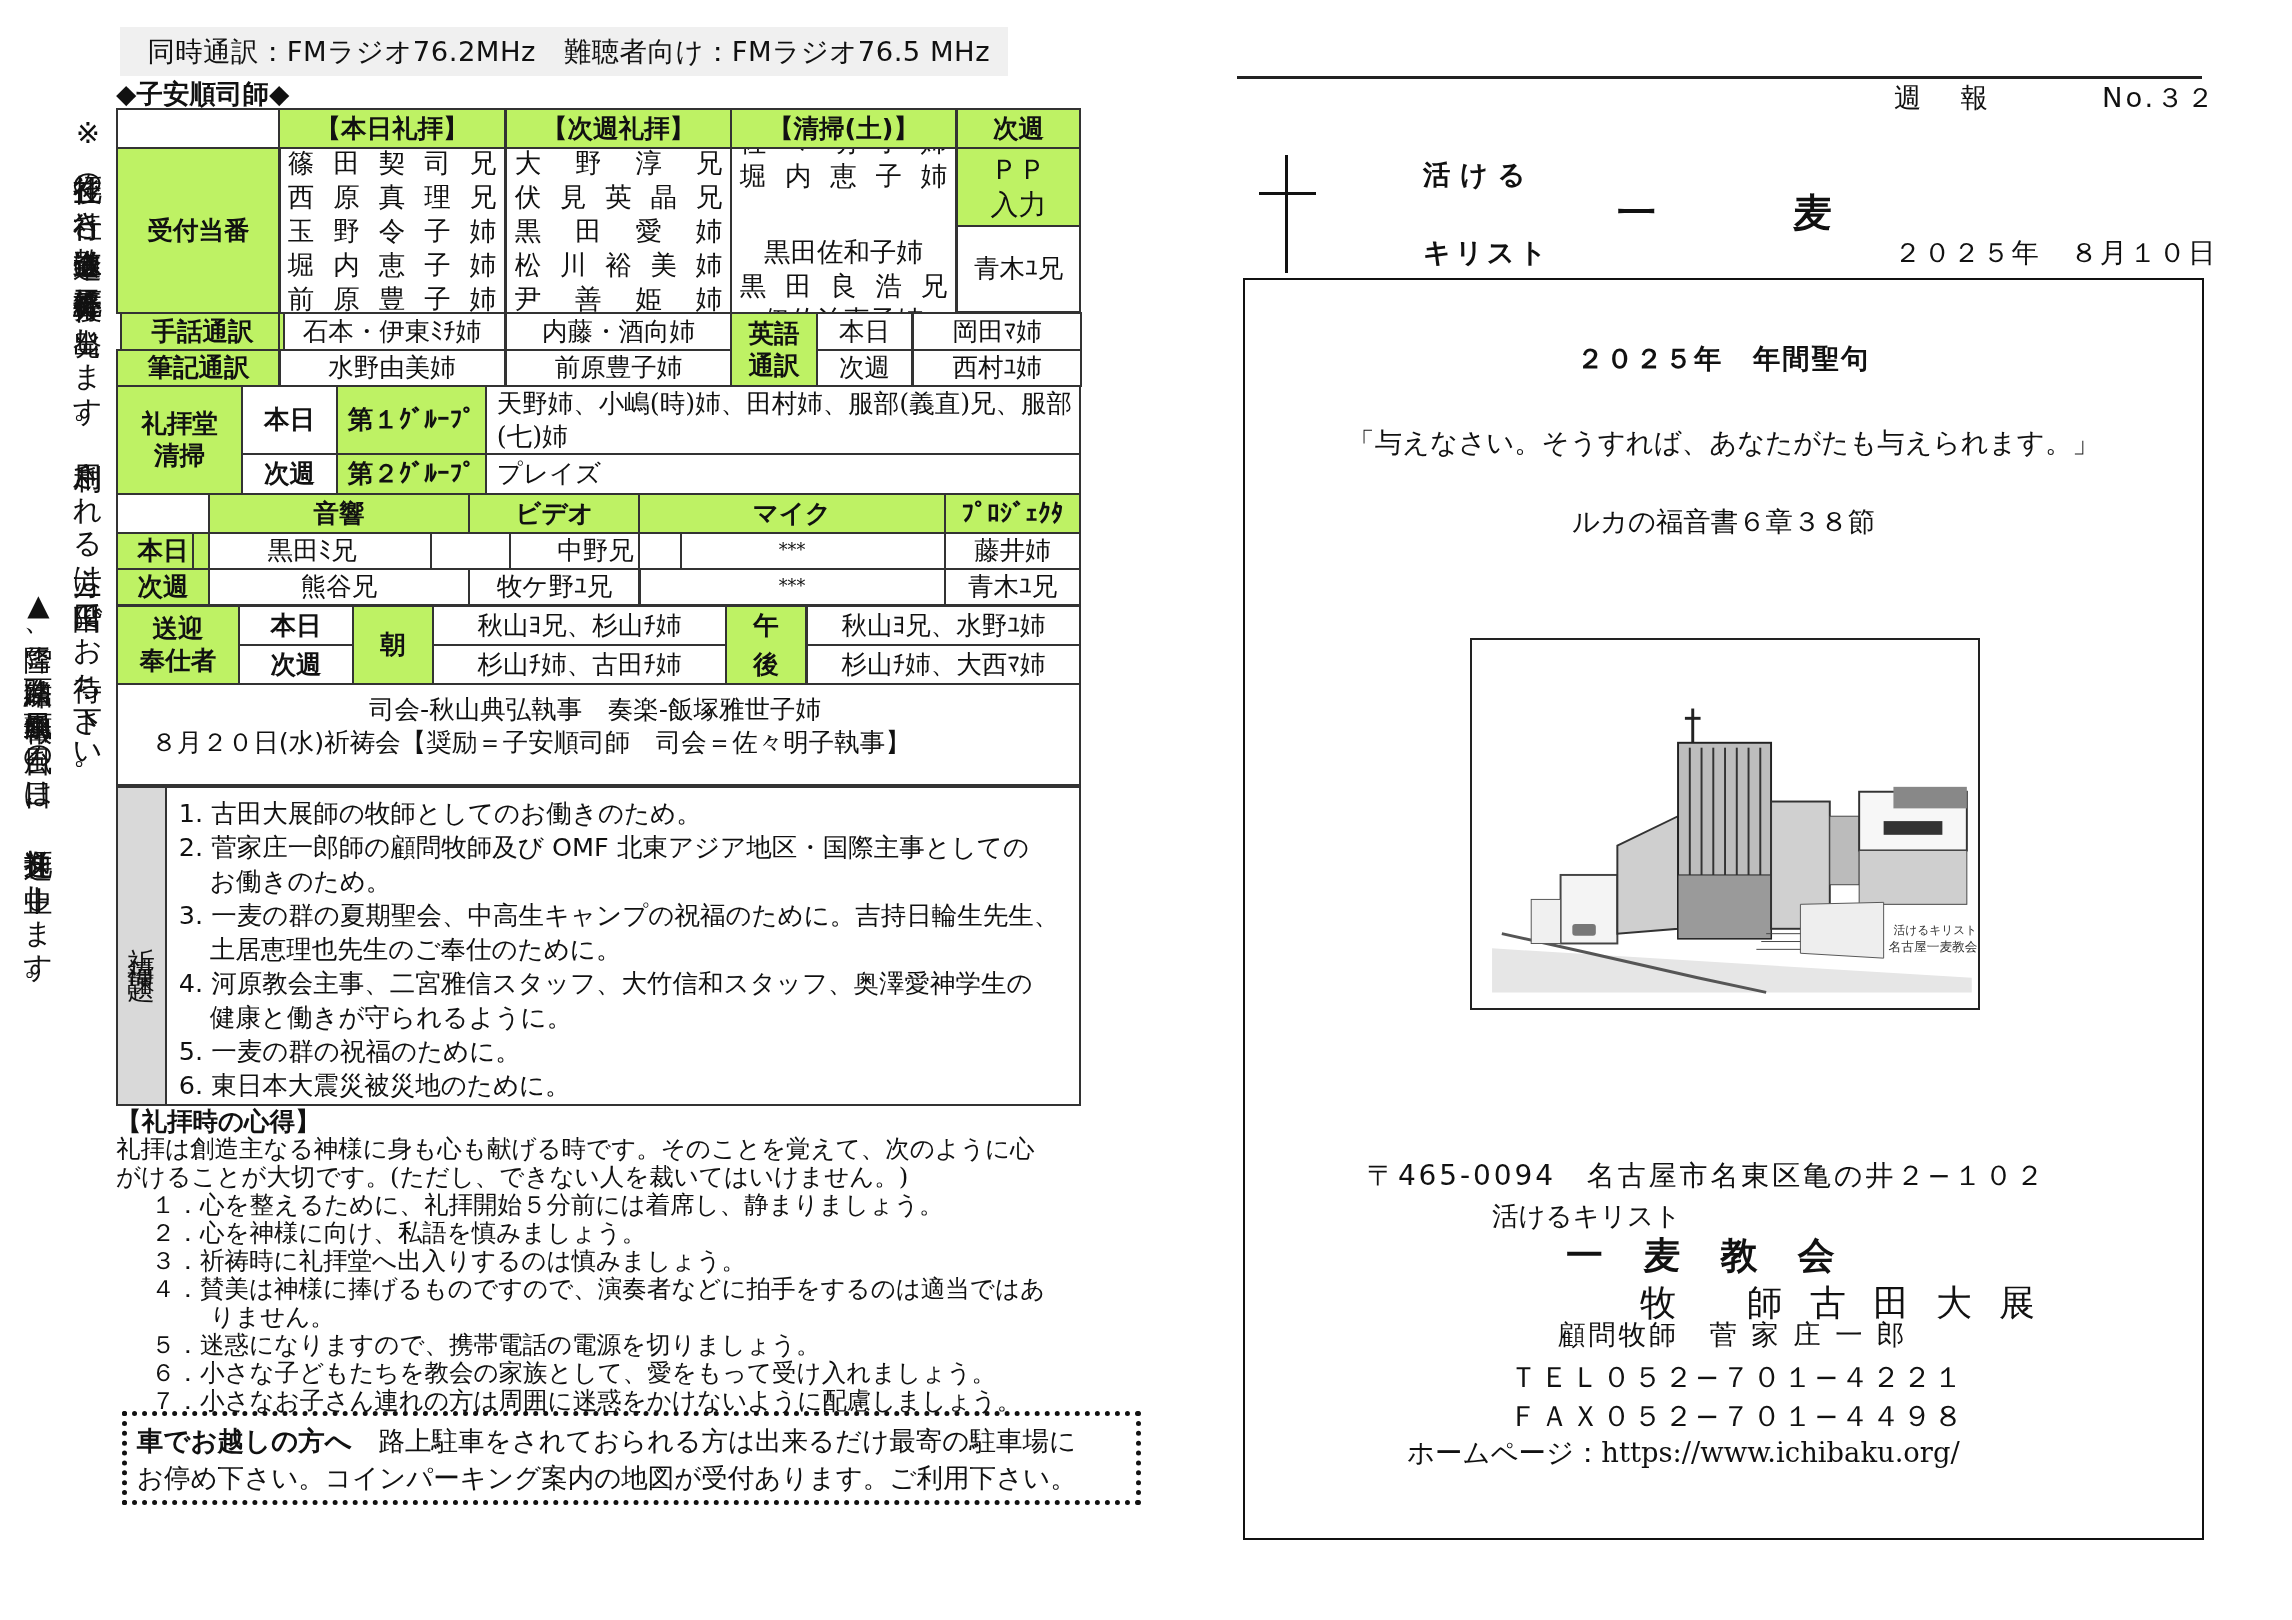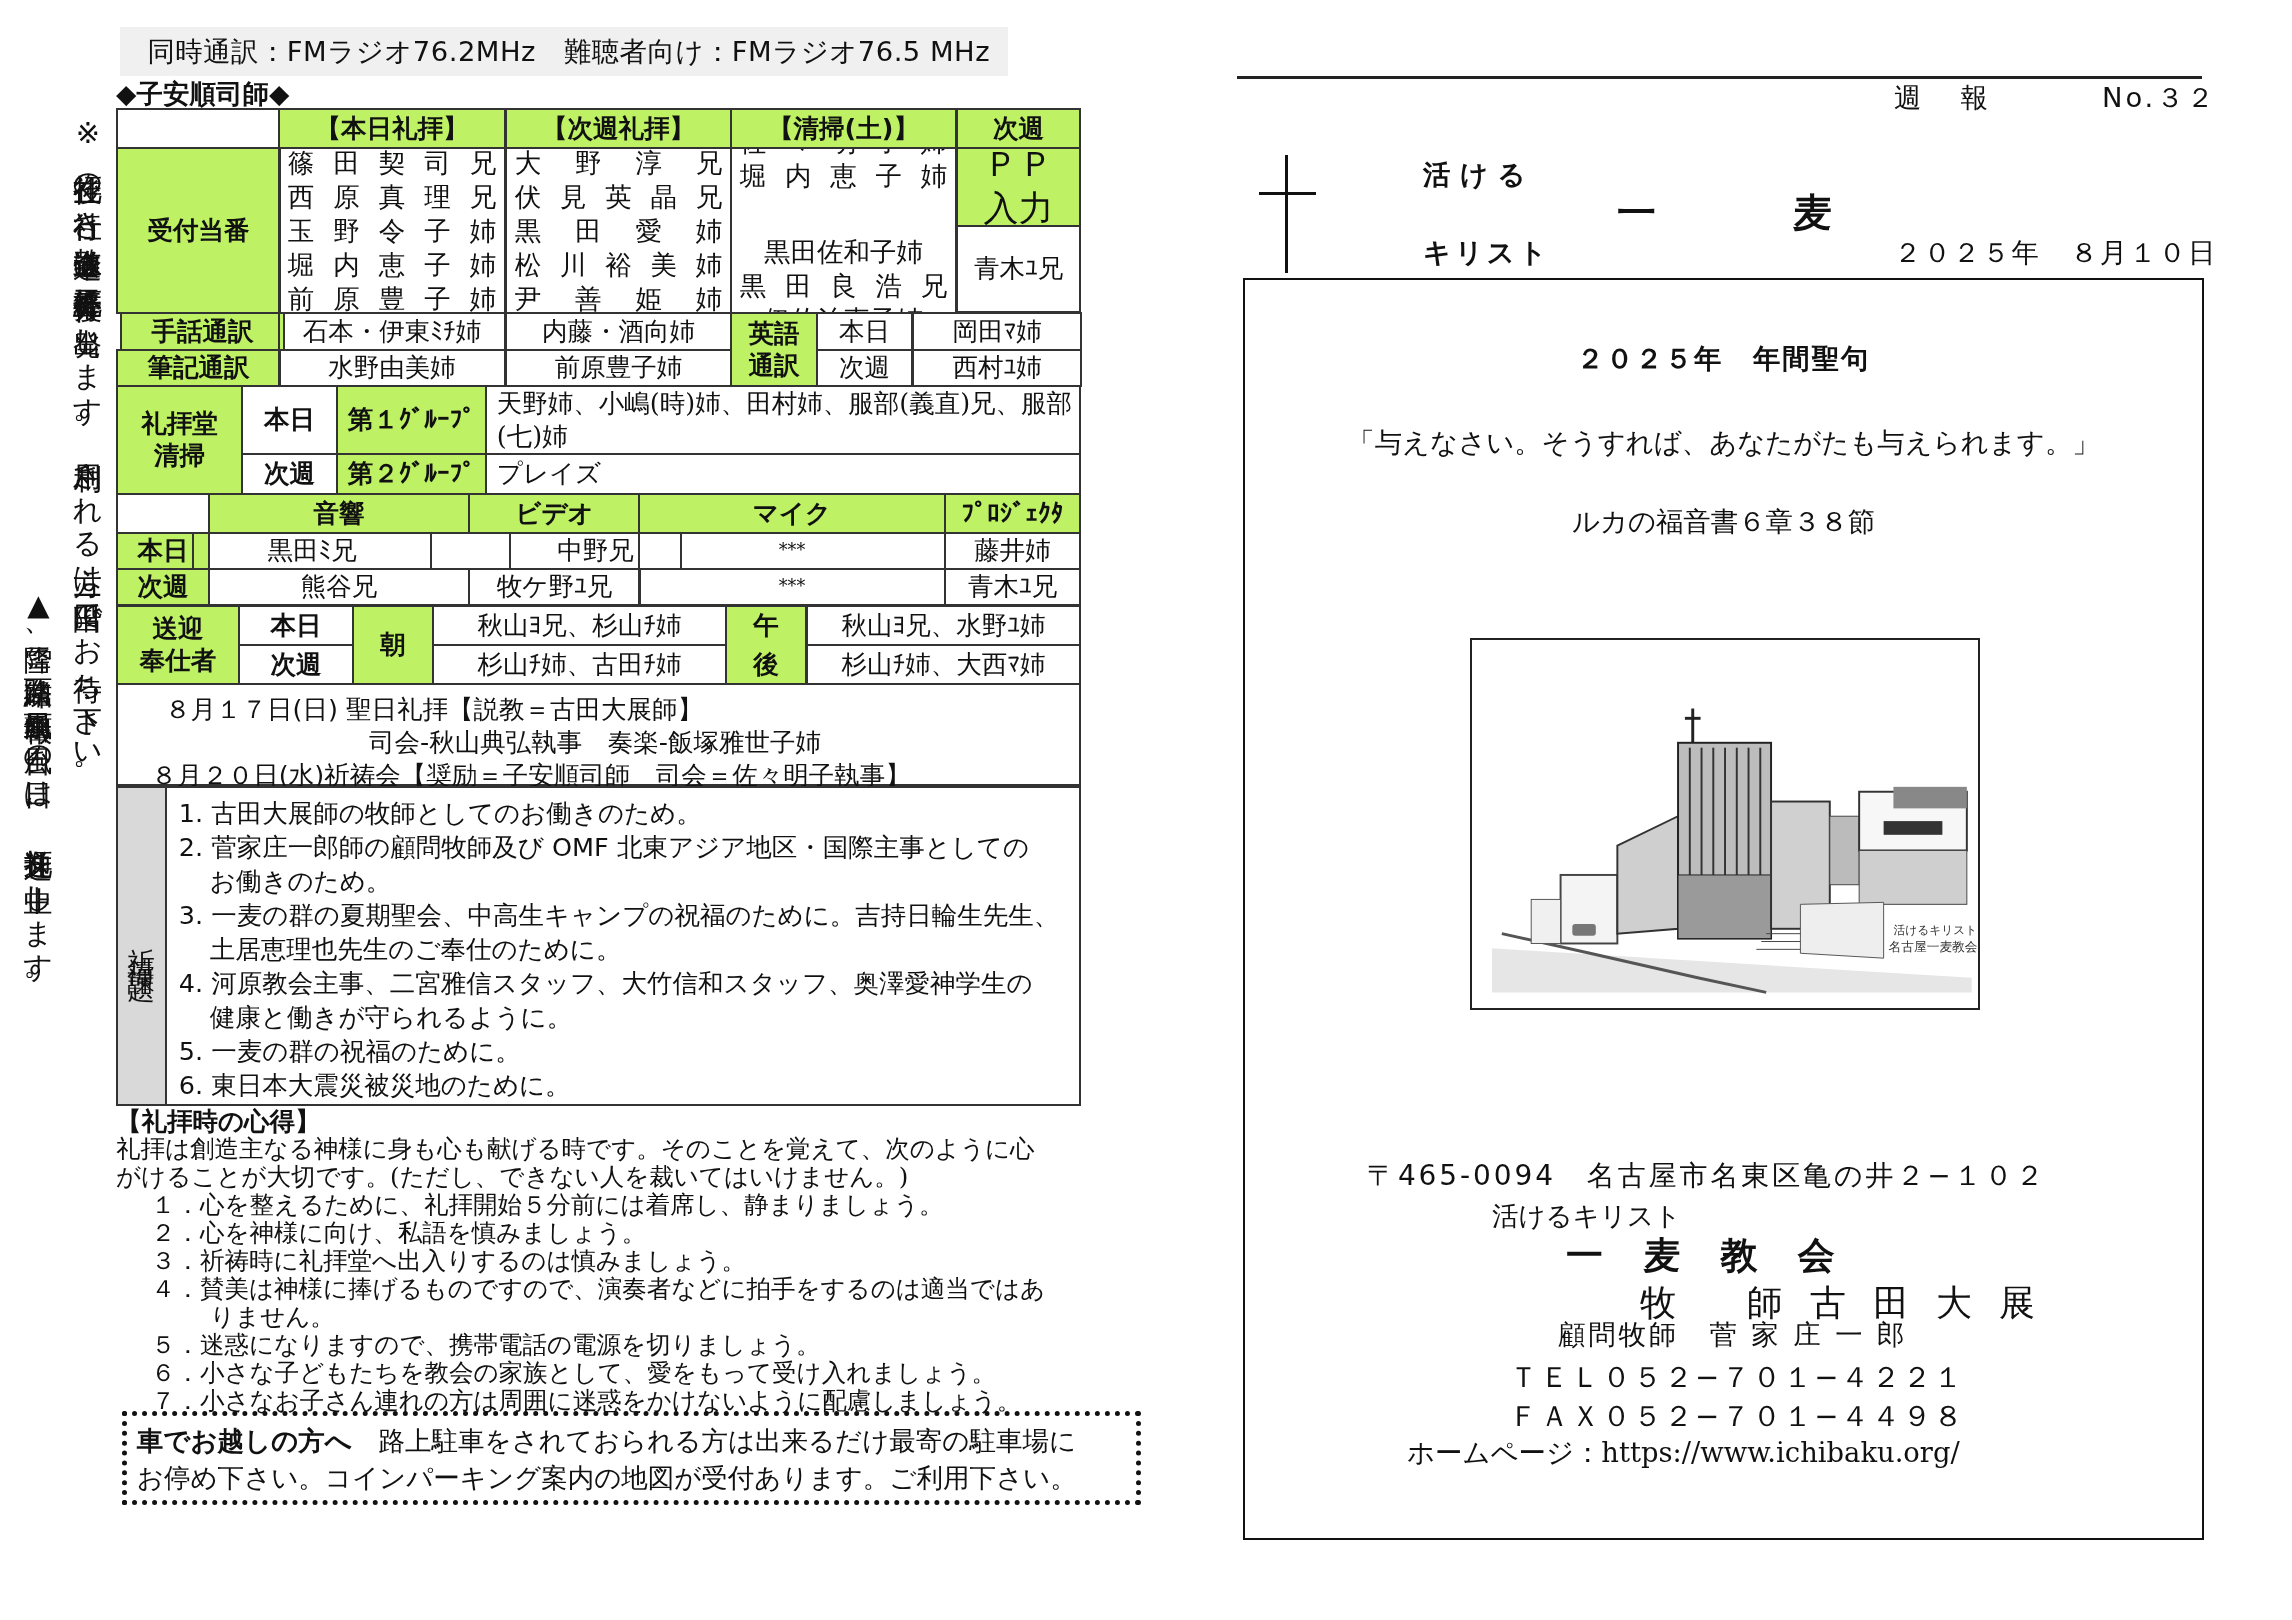--- a/index.html
+++ b/index.html
@@ -147,21 +147,21 @@
       <span>黒</span>
       <span>田</span>
       <span>良</span>
       <span>浩</span>
       <span>兄</span>
     </div>
     <div style="justify-content: center;">
       <span>伊佐治直子姉</span>
     </div>
   </div>
-<div class="cell gray" style="left:956px; top:147px; width:125px; height:80px; white-space:pre; font-size:35px;">ＰＰ
+<div class="cell gray" style="left:956px; top:147px; width:125px; height:80px; white-space:pre; font-size:28px;">ＰＰ
 入力</div>
 <div class="cell serif" style="left:956px; top:225px; width:125px; height:88px;">青木ﾕ兄</div>
 
 <div class="cell gray bold" style="left:120px; top:312px; width:165px; height:39px;">手話通訳</div>
 <div class="cell serif" style="left:278px; top:312px; width:228px; height:39px;">石本・伊東ﾐﾁ姉</div>
 <div class="cell serif" style="left:505px; top:312px; width:227px; height:39px;">内藤・酒向姉</div>
 <div class="cell gray bold" style="left:116px; top:349px; width:165px; height:38px;">筆記通訳</div>
 <div class="cell serif" style="left:278px; top:349px; width:228px; height:38px;">水野由美姉</div>
 <div class="cell serif" style="left:505px; top:349px; width:227px; height:38px;">前原豊子姉</div>
 <div class="cell gray bold" style="left:730px; top:312px; width:88px; height:75px; white-space:pre;">英語
@@ -204,21 +204,20 @@
 <div class="cell bold" style="left:238px; top:644px; width:116px; height:41px;">次週</div>
 <div class="cell gray bold" style="left:352px; top:605px; width:82px; height:80px;">朝</div>
 <div class="cell serif" style="left:432px; top:605px; width:295px; height:41px;">秋山ﾖ兄、杉山ﾁ姉</div>
 <div class="cell serif" style="left:432px; top:644px; width:295px; height:41px;">杉山ﾁ姉、古田ﾁ姉</div>
 <div class="cell gray bold" style="left:725px; top:605px; width:82px; height:80px; white-space:pre; line-height:39px;">午
 後</div>
 <div class="cell serif" style="left:806px; top:605px; width:275px; height:41px;">秋山ﾖ兄、水野ﾕ姉</div>
 <div class="cell serif" style="left:806px; top:644px; width:275px; height:41px;">杉山ﾁ姉、大西ﾏ姉</div>
 
 <div class="abs ann">
-  <div>８月１７日(日) 聖日礼拝【説教＝古田大展師】</div>
   <div>　　　　　　　　司会-秋山典弘執事　奏楽-飯塚雅世子姉</div>
   <div style="margin-left:-13.7px;">８月２０日(水)祈祷会【奨励＝子安順司師　司会＝佐々明子執事】</div>
 </div>
 
 <div class="abs prayer-label">
   <span class="vtext" style="font-size:27.4px; letter-spacing:9.8px;">祈禱課題</span>
 </div>
 <div class="abs prayer-list" id="prayer-list">
     <div>1. 古田大展師の牧師としてのお働きのため。</div>
     <div>2. 菅家庄一郎師の顧問牧師及び OMF 北東アジア地区・国際主事としての</div>

